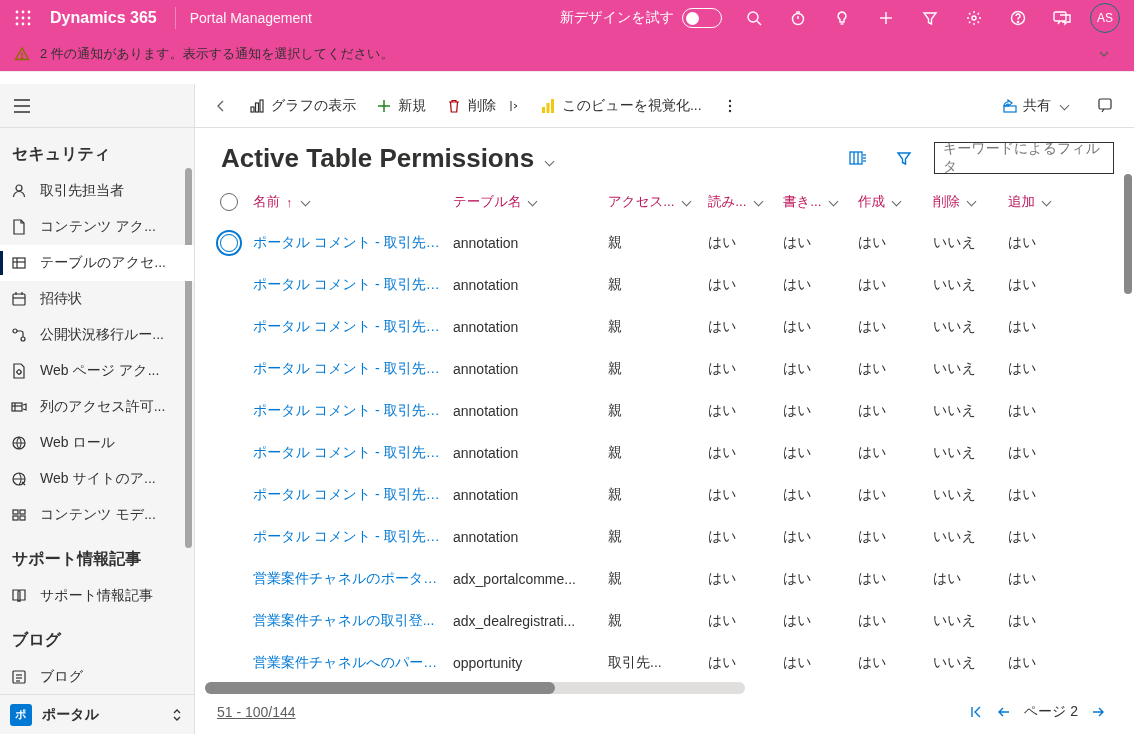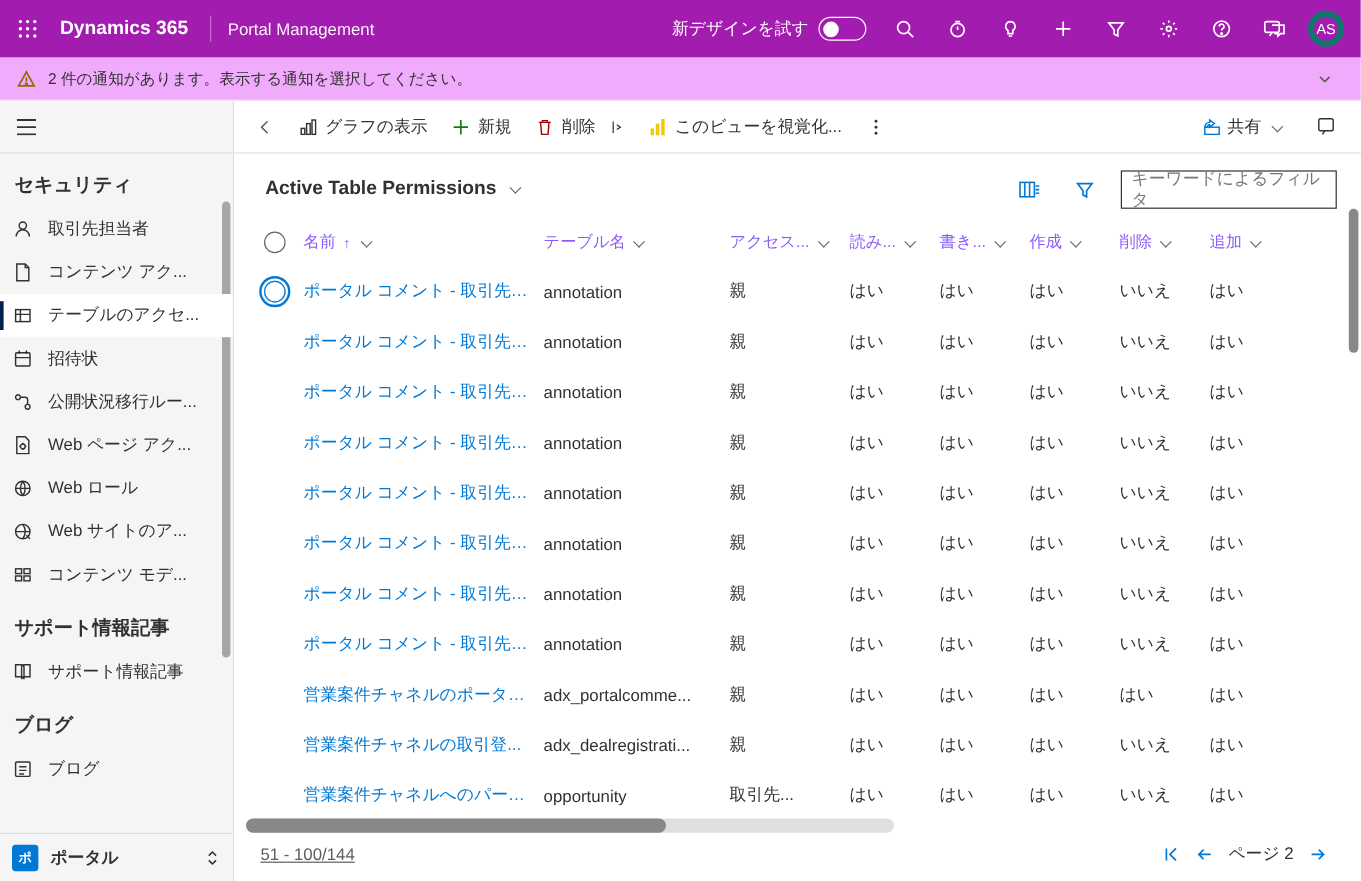--- a/index.html
+++ b/index.html
@@ -1,33 +1,33 @@
 <!DOCTYPE html>
 <html><head>
   <meta charset="utf-8">
   <style>
     * { margin: 0; padding: 0; box-sizing: border-box; font-family: "Segoe UI", "Yu Gothic", "Meiryo", sans-serif; }
     body { width: 1134px; height: 734px; overflow: hidden; background: #fff; font-size: 14px; color: #323130; }
 
     
-    .topbar { background: #a21caf; height: 48px; display: flex; align-items: center; color: #fff; }
+    .topbar { background: #ec4899; height: 36px; display: flex; align-items: center; color: #fff; }
     .hamburger-spacer { width: 46px; display: flex; align-items: center; justify-content: center; }
     .brand { font-weight: 600; font-size: 16px; padding: 0 4px; }
     .brand-sep { width: 1px; height: 22px; background: rgba(255,255,255,0.35); margin: 0 14px; }
     .brand-sub { font-size: 14px; opacity: 0.95; }
     .tb-spacer { flex: 1; }
     .tb-newdesign { display: flex; align-items: center; gap: 8px; padding: 0 10px; height: 48px; }
     .toggle { width: 40px; height: 20px; border-radius: 10px; border: 1px solid #fff; position: relative; }
     .toggle::after { content: ""; position: absolute; left: 3px; top: 2.5px; width: 13px; height: 13px; border-radius: 50%; background: #fff; }
     .tb-icon { width: 44px; height: 48px; display: flex; align-items: center; justify-content: center; }
     .tb-icon svg { stroke: #fff; }
-    .tb-avatar { width: 30px; height: 30px; border-radius: 50%; border: 5px solid #0f766e; display: flex; align-items: center; justify-content: center; font-size: 12px; margin: 0 14px 0 6px; }
-
-    
-    .notify { background: #f0abfc; height: 36px; display: flex; align-items: center; padding: 0 14px; border-bottom: 1px solid #edebe9; font-size: 13px; }
+    .tb-avatar { width: 30px; height: 30px; border-radius: 50%; border: 1px solid #0f766e; display: flex; align-items: center; justify-content: center; font-size: 12px; margin: 0 14px 0 6px; }
+
+    
+    .notify { background: #ec4899; height: 36px; display: flex; align-items: center; padding: 0 14px; border-bottom: 1px solid #edebe9; font-size: 13px; }
     .notify svg { margin-right: 10px; flex-shrink: 0; }
     .notify-spacer { flex: 1; }
 
     
     .main { position: absolute; top: 84px; left: 0; right: 0; bottom: 0; display: flex; }
     .sidebar { width: 195px; background: #f5f5f5; border-right: 1px solid #e1dfdd; position: relative; display: flex; flex-direction: column; }
     .side-ham { height: 44px; display: flex; align-items: center; padding-left: 14px; border-bottom: 1px solid #e1dfdd; }
     .side-list { flex: 1; overflow-y: auto; position: relative; }
     .side-heading { font-weight: 700; font-size: 16px; padding: 16px 12px 8px 12px; color: #323130; }
     .side-item { height: 36px; display: flex; align-items: center; padding: 0 10px; gap: 12px; cursor: pointer; position: relative; }
@@ -47,28 +47,28 @@
     .cmd .ic { width: 16px; height: 16px; display: flex; align-items: center; justify-content: center; }
     .cmd.back { width: 36px; justify-content: center; padding: 0; }
     .cmd.green .ic svg { stroke: #107c10; }
     .cmd.red .ic svg { stroke: #a80000; }
     .cmd-sep { flex: 1; }
     .cmd.more { width: 36px; justify-content: center; padding: 0; }
     .share-group { display: flex; align-items: center; padding: 0 12px; gap: 6px; margin-left: 10px; }
 
     
     .viewhdr { display: flex; align-items: center; padding: 14px 20px 8px 26px; gap: 14px; }
-    .viewtitle { font-size: 16px; font-weight: 600; display: flex; align-items: center; gap: 8px; }
+    .viewtitle { font-size: 26px; font-weight: 600; display: flex; align-items: center; gap: 8px; }
     .vh-spacer { flex: 1; }
     .vh-icon { width: 32px; height: 32px; display: flex; align-items: center; justify-content: center; color: #0078d4; }
     .filterbox { border: 1px solid #323130; height: 32px; width: 180px; padding: 0 8px; display: flex; align-items: center; font-size: 14px; color: #767676; }
 
     
     .table-wrap { flex: 1; overflow: hidden; position: relative; padding-left: 0px; }
-    .thead { display: flex; align-items: center; height: 40px; padding-left: 10px; color: #8b5cf6; font-size: 13.5px; }
+    .thead { display: flex; align-items: center; height: 40px; padding-left: 10px; color: #be185d; font-size: 13.5px; }
     .th-cb { width: 48px; display: flex; justify-content: center; }
     .th { display: flex; align-items: center; gap: 4px; padding-right: 6px; }
     .th.name { width: 200px; }
     .th.table { width: 155px; }
     .th.access { width: 100px; }
     .th.read { width: 75px; }
     .th.write { width: 75px; }
     .th.create { width: 75px; }
     .th.delete { width: 75px; }
     .th.append { width: 60px; }
@@ -268,20 +268,31 @@
               <path d="M3 1h7l3 3v11H3z"></path>
               <circle cx="8" cy="9" r="2"></circle>
               <path d="M8 7v-1M8 12v-1M6 9H5M11 9h-1"></path>
             </svg>
           </span>
           <span class="s-label">Web ページ アク...</span>
         </div>
         <div class="side-item">
           <span class="s-icon">
             <svg width="16" height="16" viewBox="0 0 16 16" fill="none" stroke="#323130" stroke-width="1.2">
+              <rect x="1" y="4" width="10" height="8"></rect>
+              <line x1="1" y1="7" x2="11" y2="7"></line>
+              <line x1="4" y1="4" x2="4" y2="12"></line>
+              <path d="M12 6l3-1v6l-3-1"></path>
+            </svg>
+          </span>
+          <span class="s-label">列のアクセス許可...</span>
+        </div>
+        <div class="side-item">
+          <span class="s-icon">
+            <svg width="16" height="16" viewBox="0 0 16 16" fill="none" stroke="#323130" stroke-width="1.2">
               <circle cx="8" cy="8" r="6"></circle>
               <path d="M2 8h12M8 2a10 10 0 0 1 0 12M8 2a10 10 0 0 0 0 12"></path>
             </svg>
           </span>
           <span class="s-label">Web ロール</span>
         </div>
         <div class="side-item">
           <span class="s-icon">
             <svg width="16" height="16" viewBox="0 0 16 16" fill="none" stroke="#323130" stroke-width="1.2">
               <circle cx="8" cy="8" r="6"></circle>

